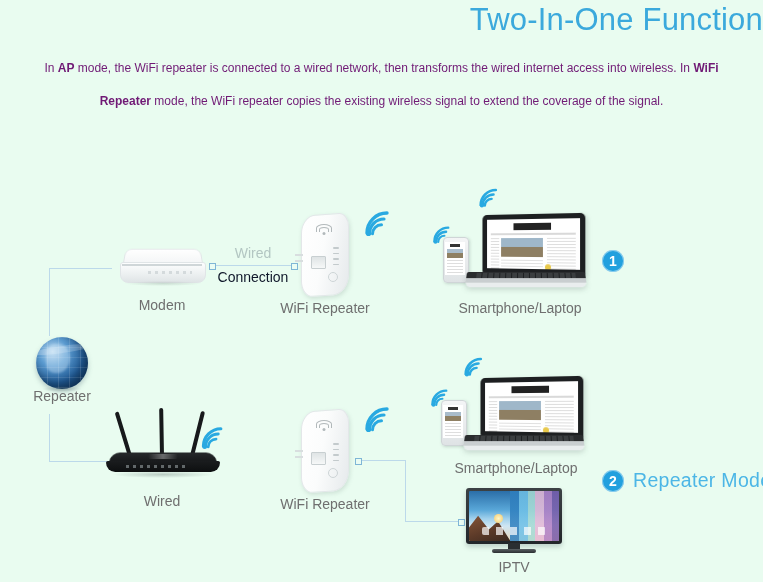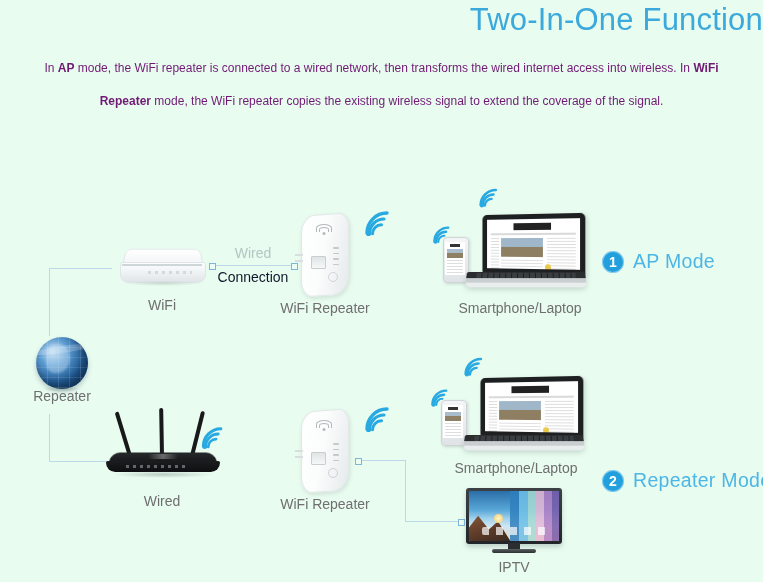--- a/index.html
+++ b/index.html
@@ -313,21 +313,21 @@
   </div>
   <div class="cap" style="left:22px;top:388px;width:80px;">Repeater</div>
 
   <div class="modem" style="left:118px;top:248px;">
     <div class="top"></div>
     <div class="front"></div>
     <div class="stripe"></div>
     <div class="leds"></div>
     <div class="shadow"></div>
   </div>
-  <div class="cap" style="left:122px;top:297px;width:80px;">WiFi</div>
+  <div class="cap" style="left:122px;top:297px;width:80px;">Modem</div>
 
   <div class="rep" style="left:295px;top:214px;">
     <div class="body"></div>
     <div class="logo">
         <i></i>
         <i></i>
         <i></i>
       </div>
     <div class="prong"></div>
     <div class="prong2"></div>
@@ -397,21 +397,20 @@
         <path d="M7.5 25.5 A14.5 14.5 0 0 1 22 11" stroke-width="3.4"></path>
         <path d="M10.5 25.8 A9 9 0 0 1 19.5 16.8" stroke-width="3.2"></path>
       </g>
       <circle cx="6.5" cy="25.5" r="2.8" fill="#29a9e1"></circle>
     </svg>
   </div>
   <div class="cap" style="left:440px;top:300px;width:160px;">Smartphone/Laptop</div>
 
   <div class="mode" style="left:602px;top:250px;">
     <div class="badge">1</div>
-    <div class="mode-label">AP Mode</div>
   </div>
 
   <div class="router" style="left:104px;top:408px;">
     <div class="ant a1"></div>
     <div class="ant a2"></div>
     <div class="ant a3"></div>
     <div class="top"></div>
     <div class="front"></div>
     <div class="brand"></div>
     <div class="leds"></div>

